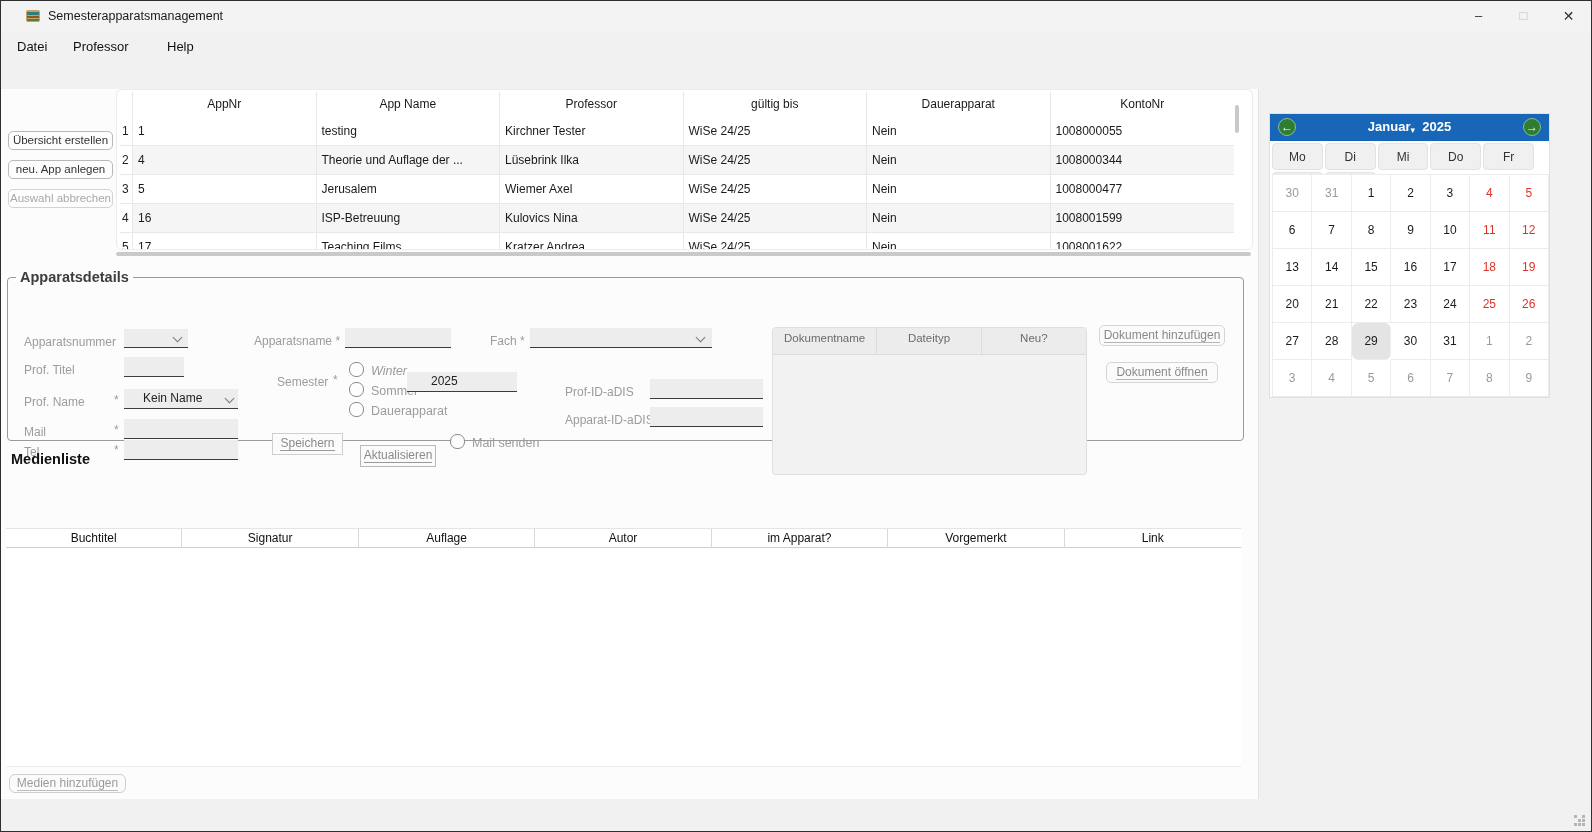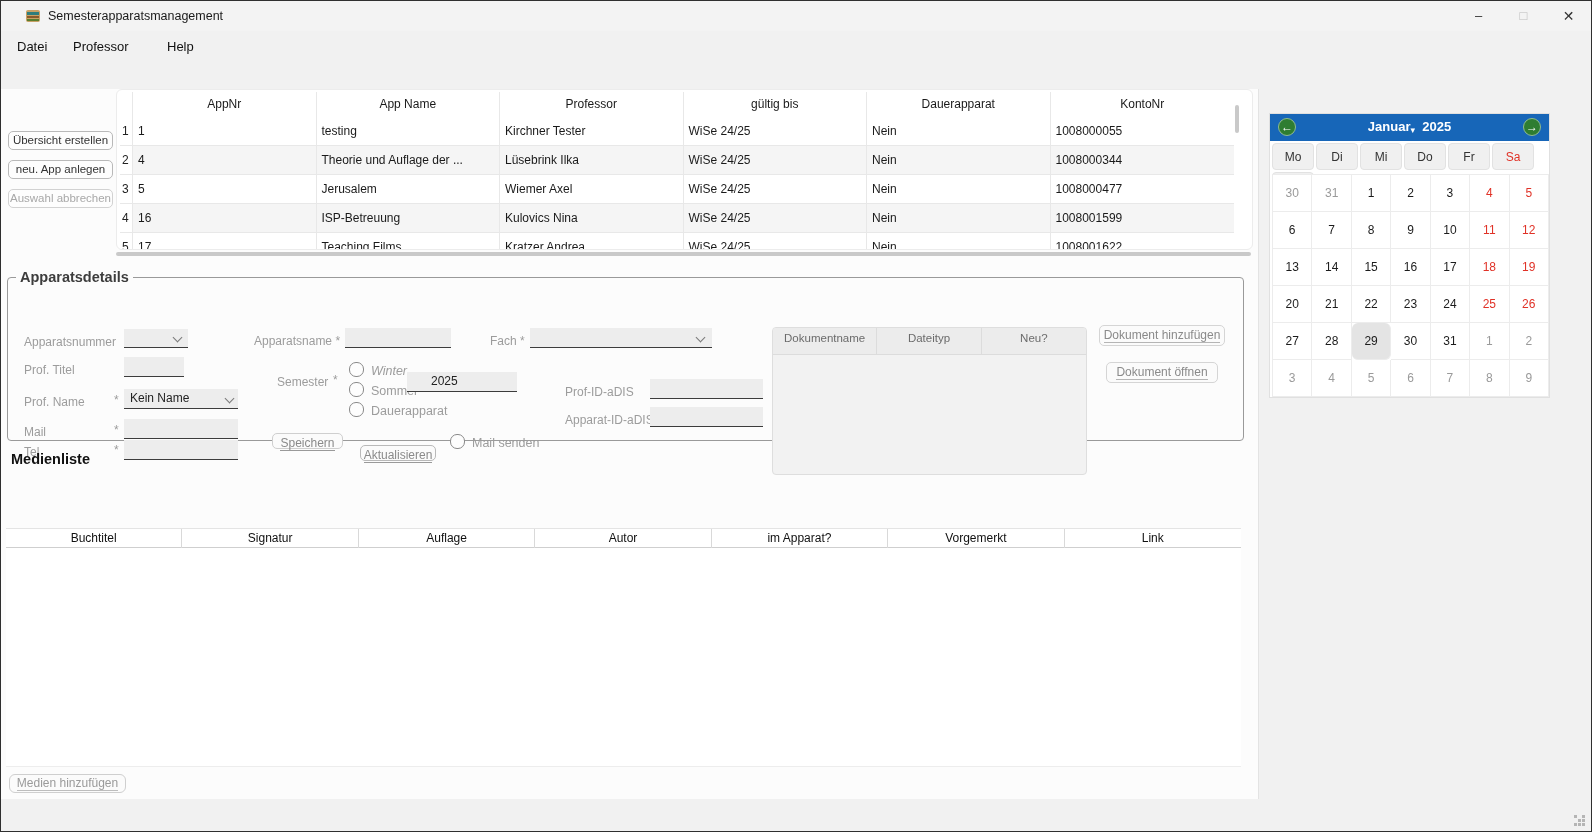--- a/index.html
+++ b/index.html
@@ -54,21 +54,21 @@
 
   
   .details { position:absolute; left:6px; top:268px; width:1237px; height:172px; border:1px solid #9a9a9a; border-radius:4px; background:transparent; }
   .details legend { margin-left:8px; padding:0 4px; font-size:14.5px; font-weight:bold; color:#3d3d3d; }
   .flabel { position:absolute; font-size:12px; color:#9c9c9c; white-space:nowrap; }
   .star { position:absolute; font-size:12px; color:#9c9c9c; }
   .tinput { position:absolute; background:#ededed; border-bottom:1px solid #3c3c3c; font-size:12px; color:#222; line-height:19px; }
   .chev { position:absolute; width:7px; height:7px; border-right:1.5px solid #7a7a7a; border-bottom:1.5px solid #7a7a7a; transform:rotate(45deg); }
   .radio { position:absolute; width:15px; height:15px; border:1.5px solid #8a8a8a; border-radius:7px; background:#fdfdfd; }
   .rlabel { position:absolute; font-size:12.5px; color:#9c9c9c; white-space:nowrap; }
-  .fbtn { position:absolute; height:16px; background:#fbfbfb; border:1px solid #cfcfcf; border-radius:5px; font-size:12px; color:#8a8a8a; text-align:center; line-height:18px; }
+  .fbtn { position:absolute; height:22px; background:#fbfbfb; border:1px solid #cfcfcf; border-radius:0; font-size:12px; color:#8a8a8a; text-align:center; line-height:18px; }
   .fbtn .ul { border-bottom:1px solid #9a9a9a; }
 
   
   .docs-panel { position:absolute; left:764px; top:42px; width:315px; height:148px; background:#f2f2f2; border:1px solid #dedede; border-radius:4px; overflow:hidden; }
   .docs-header { display:grid; grid-template-columns:repeat(3,1fr); height:27px; background:#ececec; border-bottom:1px solid #dcdcdc; }
   .dth { font-size:11.5px; color:#6b6b6b; text-align:center; line-height:21px; border-right:1px solid #dcdcdc; }
   .dth:last-child { border-right:none; }
   .doc-btn { position:absolute; left:1091px; width:126px; background:#fbfbfb; border:1px solid #d5d5d5; border-radius:5px;
              font-size:12px; color:#8a8a8a; text-align:center; }
   .doc-btn .ul { border-bottom:1px solid #b5b5b5; }
@@ -86,21 +86,21 @@
 
   
   .cal-panel { position:absolute; left:1268px; top:112px; width:281px; height:285px; background:#fff; border:1px solid #e0e0e0; }
   .cal-header { position:absolute; left:0; top:0; width:100%; height:27px; background:#1766b8; }
   .cal-nav { position:absolute; top:4px; width:18px; height:18px; border-radius:50%; background:#2e7d32; border:1px solid #8fbb90;
              color:#fff; font-size:12px; text-align:center; line-height:17px; }
   .cal-nav.prev { left:8px; }
   .cal-nav.next { right:8px; }
   .cal-title { position:absolute; left:0; top:5px; width:100%; text-align:center; color:#fff; font-size:13px; font-weight:bold; }
   .cal-title .caret { font-size:9px; vertical-align:-2px; }
-  .cal-dayrow { position:absolute; left:2px; top:29px; width:262px; display:grid; grid-template-columns:repeat(6,1fr); gap:2px; }
+  .cal-dayrow { position:absolute; left:2px; top:29px; width:262px; display:grid; grid-template-columns:repeat(5,1fr); gap:2px; }
   .cday { height:27px; background:#f0f0f0; border:1px solid #e2e2e2; border-radius:4px; font-size:12px; color:#333; text-align:center; line-height:26px; }
   .cday.wkend { color:#e03227; }
   .cal-grid { position:absolute; left:2px; top:60px; width:277px; display:grid; grid-template-columns:repeat(7,1fr); grid-auto-rows:37px;
               border-top:1px solid #ececec; border-left:1px solid #ececec; }
   .ccell { font-size:12px; text-align:center; line-height:37px; color:#1c1c1c; background:#fff; border-right:1px solid #ececec; border-bottom:1px solid #ececec; }
   .ccell.weekend { color:#e03227; }
   .ccell.muted { color:#9a9a9a; }
   .ccell.today { background:#e4e4e4; border-radius:6px; }
 
   
@@ -225,21 +225,21 @@
     <span class="radio" style="left:341px; top:77px;"></span>
     <span class="rlabel" style="left:363px; top:79px;font-style:italic;">Winter</span>
     <span class="radio" style="left:341px; top:97px;"></span>
     <span class="rlabel" style="left:363px; top:99px;">Sommer</span>
     <span class="radio" style="left:341px; top:117px;"></span>
     <span class="rlabel" style="left:363px; top:119px;">Dauerapparat</span>
     <div class="tinput" style="left:399px; top:87px; width:110px; height:20px; padding-left:24px;">2025</div>
 
     <span class="flabel" style="left:16px; top:110px;">Prof. Name</span>
     <span class="star" style="left:106px; top:108px;">*</span>
-    <div class="tinput" style="left:116px; top:104px; width:114px; height:20px; padding-left:6px;">Kein Name</div>
+    <div class="tinput" style="left:116px; top:104px; width:114px; height:20px; padding-left:19px;">Kein Name</div>
     <span class="chev" style="left:218px; top:110px;"></span>
 
     <span class="flabel" style="left:16px; top:140px;">Mail</span>
     <span class="star" style="left:106px; top:138px;">*</span>
     <div class="tinput" style="left:116px; top:134px; width:114px; height:20px;"></div>
 
     <span class="flabel" style="left:16px; top:160px;">Tel</span>
     <span class="star" style="left:106px; top:158px;">*</span>
     <div class="tinput" style="left:116px; top:155px; width:114px; height:20px;"></div>
 

